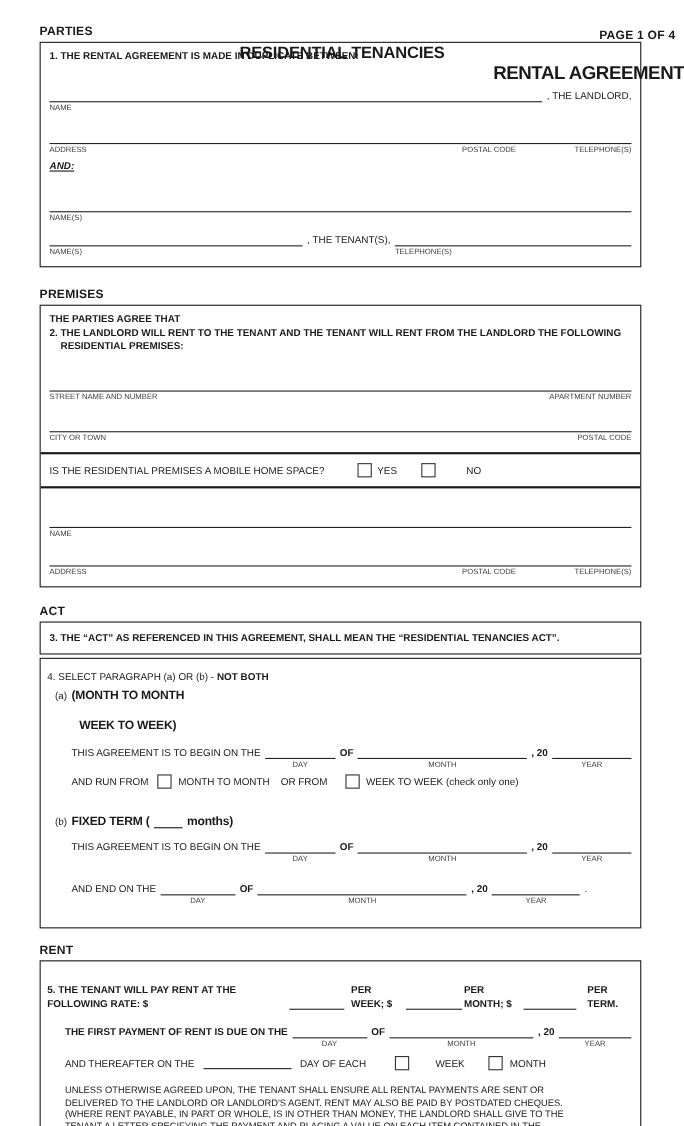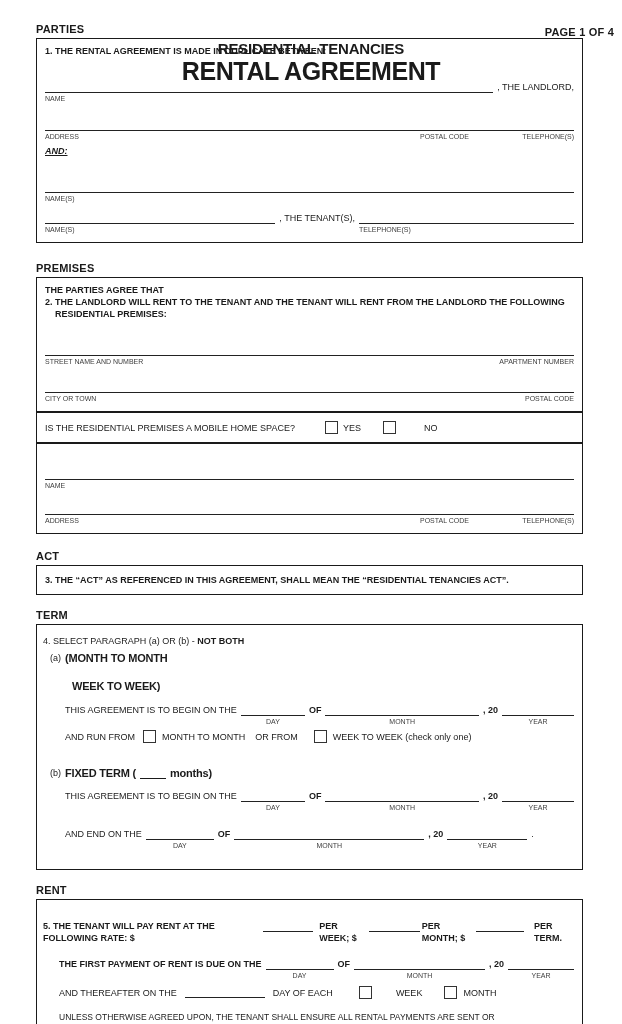--- a/index.html
+++ b/index.html
@@ -4,41 +4,41 @@
 <style>
   * { margin:0; padding:0; box-sizing:border-box; }
   html,body { background:#e8e8e8; }
   .page {
     position:relative; width:622px; height:1024px; background:#ffffff;
     font-family:"Liberation Sans", sans-serif; color:#1a1a1a; overflow:hidden;
   }
   .content { position:absolute; left:36px; top:0; width:547px; }
   .page-label { position:absolute; top:26px; right:8px; font-size:11px; font-weight:bold; letter-spacing:.2px; }
   .title1 { margin-top:40px; text-align:center; font-size:15px; font-weight:bold; letter-spacing:-.2px; }
-  .title2 { text-align:center; font-size:25px; font-weight:bold; letter-spacing:-.4px; }
+  .title2 { text-align:right; font-size:17px; font-weight:bold; letter-spacing:-.4px; }
   .sec-head { font-size:11px; font-weight:bold; letter-spacing:.2px; }
   .box { border:1.5px solid #1a1a1a; width:547px; }
   .box-row { padding:6px 8px 8px 8px; }
   .box-row + .box-row { border-top:2px solid #1a1a1a; }
   .t { font-size:9px; line-height:12px; }
   .b { font-weight:bold; }
   .u { text-decoration:underline; }
   .clause { font-size:9px; line-height:12px; font-weight:bold; }
   .hang { padding-left:10px; text-indent:-10px; }
   .r { display:flex; align-items:flex-start; }
   .fg { display:flex; flex-direction:column; }
   .fg .line { height:12px; border-bottom:1px solid #222; width:100%; }
   .sub { font-size:7px; line-height:9px; color:#3d3d3d; margin-top:1px; }
   .subrow { display:flex; width:100%; }
   .flex1 { flex:1 1 auto; }
   .cb { width:13px; height:13px; border:1px solid #333; background:#fff; display:inline-block; flex:none; }
   .cbg { display:flex; align-items:center; gap:5px; }
   .notice { font-size:8.5px; line-height:10.5px; }
   .w215 { width:215px; flex:none; }
-  .gap4 { gap:4px; } .gap2 { gap:2px; }
+  .gap4 { gap:4px; } .gap2 { gap:2px;align-items:flex-end; }
   .abt { font-size:11px; line-height:12px; font-weight:bold; letter-spacing:-.2px; }
 </style>
 </head>
 <body>
 
 <div class="page">
   <div class="page-label">PAGE 1 OF 4</div>
 
   <div class="title1">RESIDENTIAL TENANCIES</div>
   <div class="title2">RENTAL AGREEMENT</div>
@@ -153,21 +153,20 @@
           </div>
         </div>
       </div>
     </div>
 
     <div class="sec-head" style="margin-top:16px;">ACT</div>
     <div class="box" style="margin-top:3px;padding:8px;">
       <div class="clause">3. THE “ACT” AS REFERENCED IN THIS AGREEMENT, SHALL MEAN THE “RESIDENTIAL TENANCIES ACT”.</div>
     </div>
 
-    <div class="sec-head" style="margin-top:14px;">TERM</div>
     <div class="box" style="margin-top:3px;padding:10px 8px 19px 6px;">
       <div class="t"><span>4. SELECT PARAGRAPH (a) OR (b) -</span> <span class="b">NOT BOTH</span></div>
 
       <div class="r gap4" style="margin-top:5px;margin-left:7px;">
         <span class="t">(a)</span>
         <div>
           <div class="abt">(MONTH TO MONTH</div>
           <div class="abt" style="padding-left:7px;margin-top:16px;">WEEK TO WEEK)</div>
         </div>
       </div>

